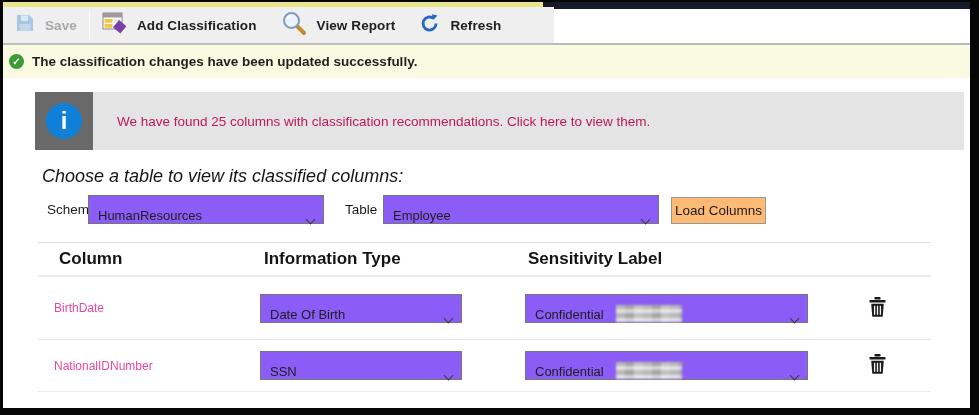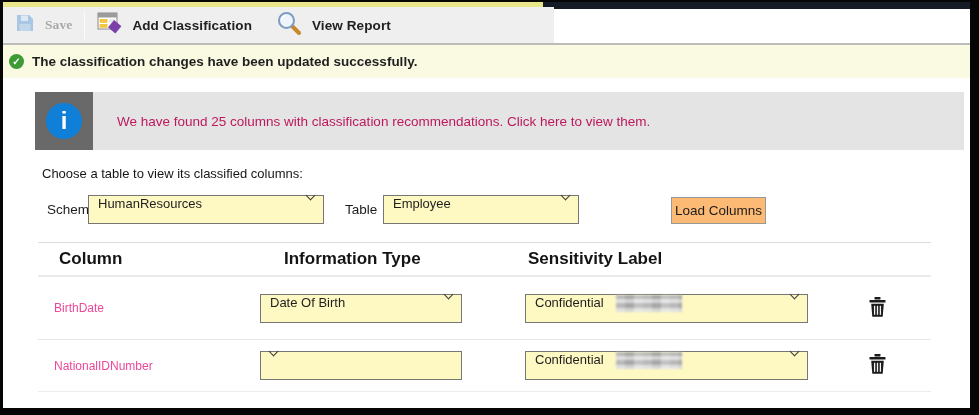--- a/index.html
+++ b/index.html
@@ -9,64 +9,64 @@
 
   
   .yellow-strip { position:absolute; top:0; left:0; right:0; height:5px; background:#e9e58b; }
   .dark-strip { position:absolute; top:0; left:540px; right:0; height:7px; background:#141a26; }
 
   
   .toolbar { position:absolute; top:5px; left:0; width:551px; height:36px; background:#efefef;
              display:flex; align-items:center; }
   .tb-btn { display:flex; align-items:center; gap:10px; height:36px; padding:0 12px; cursor:default; }
   .tb-label { font-size:13.5px; font-weight:bold; color:#212121; letter-spacing:.1px; }
-  .tb-btn.disabled .tb-label { color:#a8a8a8;font-family:Liberation Serif, serif; }
+  .tb-btn.disabled .tb-label { color:#a8a8a8; }
   .tb-sep { width:1px; height:28px; background:#dadada; border-right:1px solid #fbfbfb; }
   .toolbar-line { position:absolute; top:41px; left:0; right:0; height:2px; background:#bcbcbc; }
 
   
   .notification { position:absolute; top:43px; left:0; right:0; height:33px; background:#fafae3;
                   display:flex; align-items:center; padding-left:6px; }
   .check-circle { width:15px; height:15px; border-radius:50%; background:#3d9b35; color:#fff;
                   font-size:10px; font-weight:bold; display:flex; align-items:center; justify-content:center;
                   flex:0 0 auto; }
   .notification .msg { margin-left:8px; font-size:13.5px; font-weight:bold; color:#1f1f1f; }
 
   
   .info-banner { position:absolute; top:90px; left:32px; right:6px; height:58px; display:flex; }
   .info-icon-box { width:58px; height:58px; background:#696969; display:flex; align-items:center; justify-content:center; flex:0 0 auto; }
   .info-circle { width:36px; height:36px; border-radius:50%; background:#0f7fd7; color:#fff;
                  display:flex; align-items:center; justify-content:center; font-size:24px; font-weight:bold; }
   .info-bar { flex:1; background:#e4e4e4; display:flex; align-items:center; padding-left:24px; }
   .info-bar .msg { font-size:13.5px; color:#be185d; }
 
   
-  .choose-heading { position:absolute; top:164px; left:39px; font-size:13px; color:#161616; }
+  .choose-heading { position:absolute; top:164px; left:39px; font-size:18px; color:#161616;font-style:italic; }
   .selector-row { position:absolute; top:192px; left:0; right:0; height:31px; }
   .field-label { position:absolute; top:0; height:31px; display:flex; align-items:center; font-size:13.5px; color:#1b1b1b; }
   .lbl-schema { left:44px; } .lbl-table { left:342px; }
 
-  .dd { background:#fef9c3; border:1px solid #767676; height:29px; display:flex; align-items:flex-start;
+  .dd { background:#8b5cf6; border:1px solid #767676; height:29px; display:flex; align-items:flex-end;
         padding:0 9px; font-size:13px; color:#1e1e1e; cursor:default; }
   .dd .dd-text { flex:1; white-space:nowrap; overflow:hidden; }
   .caret { width:7px; height:7px; border-right:1.6px solid #3c3c3c; border-bottom:1.6px solid #3c3c3c;
            transform:rotate(45deg); margin-top:-4px; flex:0 0 auto; }
   .dd-schema { position:absolute; top:1px; left:85px; width:236px; }
-  .dd-table  { position:absolute; top:1px; left:380px; width:196px; }
+  .dd-table  { position:absolute; top:1px; left:380px; width:276px; }
 
   .load-btn { position:absolute; top:3px; left:668px; width:95px; height:27px; background:#fdba74;
               border:1px solid #989898; font-family:"Liberation Sans", sans-serif;
               font-size:13.5px; color:#1b1b1b; cursor:default; }
 
   
   .ct { position:absolute; top:240px; left:35px; width:893px; border-top:1px solid #dcdcdc; }
   .ct-row { display:grid; grid-template-columns:222px 265px 330px 1fr; align-items:center; }
   .ct-head { height:34px; border-bottom:2px solid #ebebeb; }
   .ct-head .h { font-size:17px; font-weight:bold; color:#141414; }
-  .h-col1 { padding-left:21px; } .h-col2 { padding-left:4px;margin-left:20px; } .h-col3 { padding-left:3px; }
+  .h-col1 { padding-left:21px; } .h-col2 { padding-left:4px; } .h-col3 { padding-left:3px; }
   .ct-r1 { height:63px; border-bottom:1px solid #e7e7e7; }
   .ct-r2 { height:52px; border-bottom:1px solid #ececec; }
   .cell-name { padding-left:16px; font-size:12px; color:#ec4899; }
   .dd-info { width:202px; } .dd-sens { width:283px; }
   .redact { width:66px; height:17px; margin-left:12px;
             background:
               repeating-linear-gradient(0deg, rgba(255,255,255,.45) 0 4px, rgba(110,110,110,.18) 4px 9px),
               repeating-linear-gradient(90deg, #c9c9c9 0 9px, #b3b3b3 9px 18px, #d4d4d4 18px 27px);
             filter:blur(1.1px); }
   .trash-btn { background:none; border:none; margin-left:14px; cursor:default; display:flex; align-items:center; }
@@ -107,20 +107,29 @@
       </div>
       <div class="tb-btn">
         <span>
           <svg width="26" height="26" viewBox="0 0 26 26">
             <line x1="16.5" y1="16.5" x2="23" y2="23" stroke="#c8882c" stroke-width="4" stroke-linecap="round"></line>
             <circle cx="10.5" cy="10.5" r="7.5" fill="#eef4fb" stroke="#7d9cc0" stroke-width="2"></circle>
             <path d="M5.5 9 a5.5 5.5 0 0 1 3.5-3.5" stroke="#ffffff" stroke-width="1.6" fill="none" stroke-linecap="round"></path>
           </svg>
         </span>
         <span class="tb-label">View Report</span>
+      </div>
+      <div class="tb-btn">
+        <span>
+          <svg width="21" height="21" viewBox="0 0 21 21">
+            <path d="M17 10.5 a6.5 6.5 0 1 1 -2.4-5" fill="none" stroke="#2368c4" stroke-width="2.8"></path>
+            <path d="M12.8 1.2 l5.6 1.2 -3.8 4.4 z" fill="#2368c4"></path>
+          </svg>
+        </span>
+        <span class="tb-label">Refresh</span>
       </div>
     </div>
     <div class="toolbar-line"></div>
 
     <div class="notification">
       <span class="check-circle">✓</span>
       <span class="msg">The classification changes have been updated successfully.</span>
     </div>
 
     <div class="info-banner">
@@ -180,20 +189,21 @@
                 <line x1="11.4" y1="8.8" x2="11.4" y2="17.8"></line>
               </g>
             </svg>
           </span>
         </button>
       </div>
 
       <div class="ct-row ct-r2">
         <span class="cell-name">NationalIDNumber</span>
         <div class="dd dd-info">
+          <span class="dd-text">SSN</span>
           <span class="caret"></span>
         </div>
         <div class="dd dd-sens">
           <span>Confidential</span>
           <span class="redact"></span>
           <span class="dd-text"></span>
           <span class="caret"></span>
         </div>
         <button class="trash-btn">
           <span>

